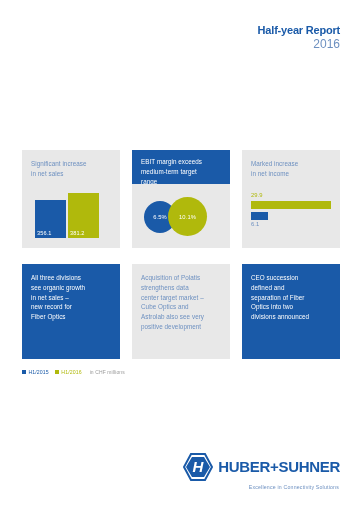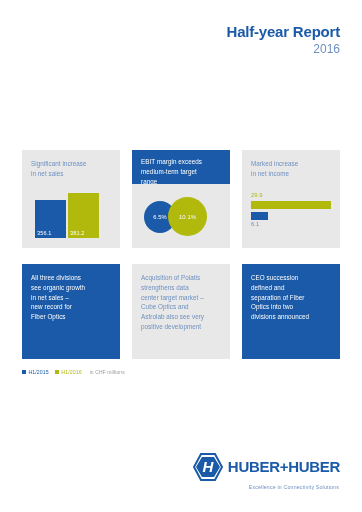--- a/index.html
+++ b/index.html
@@ -16,21 +16,21 @@
   }
 
   
   .header {
     position: absolute;
     top: 24px;
     right: 22px;
     text-align: right;
   }
   .header-title {
-    font-size: 15px;
+    font-size: 11px;
     font-weight: bold;
     color: #1a5aa8;
     letter-spacing: -0.2px;
     line-height: 1.1;
   }
   .header-year {
     font-size: 12px;
     font-weight: 300;
     color: #6d90c0;
     line-height: 1.25;
@@ -292,16 +292,16 @@
   <span class="legend-note">in CHF millions</span>
 </div>
 
 <div class="logo">
   <div class="logo-main">
     <svg class="logo-mark" width="30" height="28" viewBox="0 0 60 56">
       <polygon points="16,2 44,2 58,28 44,54 16,54 2,28" fill="none" stroke="#1a5aa8" stroke-width="4"></polygon>
       <polygon points="18,8 42,8 54,28 42,48 18,48 6,28" fill="#1a5aa8"></polygon>
       <text x="30" y="38" text-anchor="middle" font-family="Liberation Sans, sans-serif" font-size="30" font-weight="bold" font-style="italic" fill="#ffffff">H</text>
     </svg>
-    <span class="logo-word">HUBER+HUBER</span>
+    <span class="logo-word">HUBER+SUHNER</span>
   </div>
   <div class="logo-tagline">Excellence in Connectivity Solutions</div>
 </div>
 
 </body></html>

